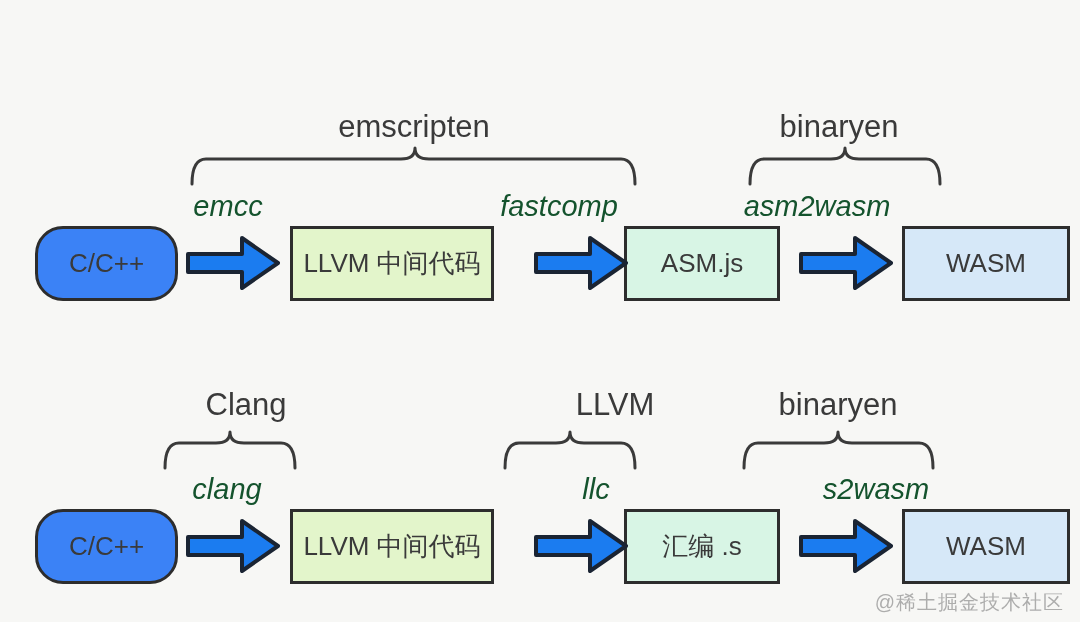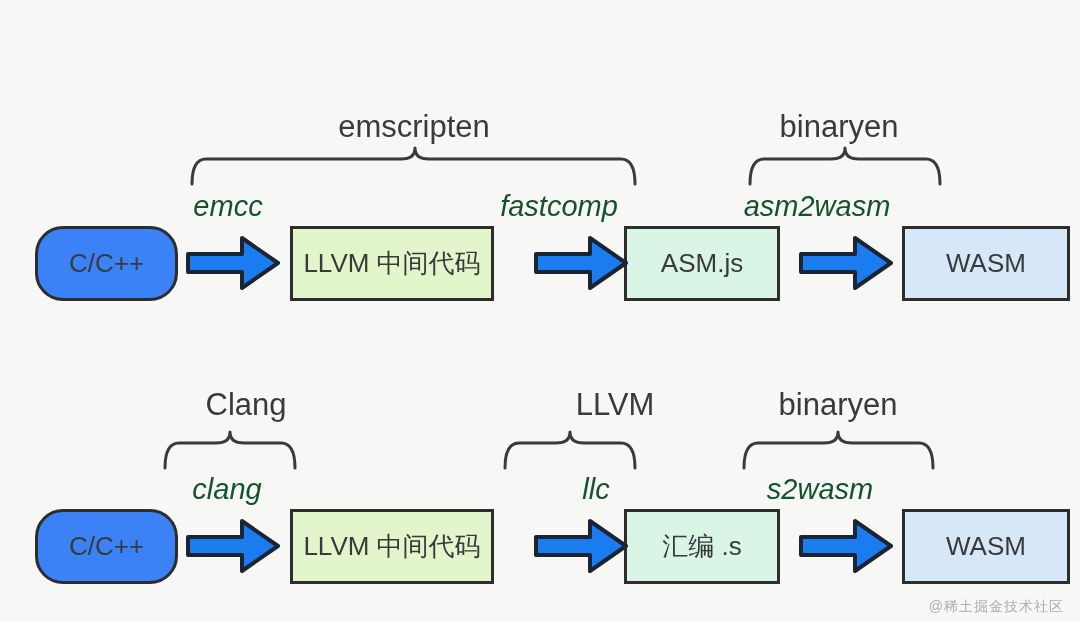--- a/index.html
+++ b/index.html
@@ -66,21 +66,21 @@
 
   .brace { position: absolute; height: 40px; }
   .row1 .brace { top: 146px; }
   .row2 .brace { top: 430px; }
   .brace path { fill: none; stroke: #3a3a3a; stroke-width: 3; stroke-linecap: round; stroke-linejoin: round; }
 
   .watermark {
     position: absolute;
     right: 16px;
     bottom: 6px;
-    font-size: 14px;
+    font-size: 20px;
     color: #9b9b9b;
     opacity: 0.8;
     letter-spacing: 1px;
     white-space: nowrap;
   }
 </style>
 </head>
 <body>
 
 <div class="canvas">
@@ -128,21 +128,21 @@
     </svg>
     <svg class="brace" style="left:503px;" width="134" height="40" viewBox="0 0 134 40">
       <path d="M 2,38 Q 2,13 16,13 L 53,13 Q 67,13 67,2 Q 67,13 81,13 L 118,13 Q 132,13 132,38"></path>
     </svg>
     <svg class="brace" style="left:742px;" width="193" height="40" viewBox="0 0 193 40">
       <path d="M 2,38 Q 2,13 16,13 L 82,13 Q 96,13 96,2 Q 96,13 110,13 L 177,13 Q 191,13 191,38"></path>
     </svg>
 
     <div class="alabel" style="left:227px;">clang</div>
     <div class="alabel" style="left:596px;">llc</div>
-    <div class="alabel" style="left:820px;">s2wasm</div>
+    <div class="alabel" style="left:876px;">s2wasm</div>
 
     <div class="node c-yellow n-cpp">C/C++</div>
     <div class="node c-green n-llvm">LLVM 中间代码</div>
     <div class="node c-mint n-mid">汇编 .s</div>
     <div class="node c-blue n-wasm">WASM</div>
 
     <svg class="arrow" style="left:186px;" viewBox="0 0 94 70">
       <path d="M 2,26 L 56,26 L 56,10 L 92,35 L 56,60 L 56,44 L 2,44 Z"></path>
     </svg>
     <svg class="arrow" style="left:534px;" viewBox="0 0 94 70">

